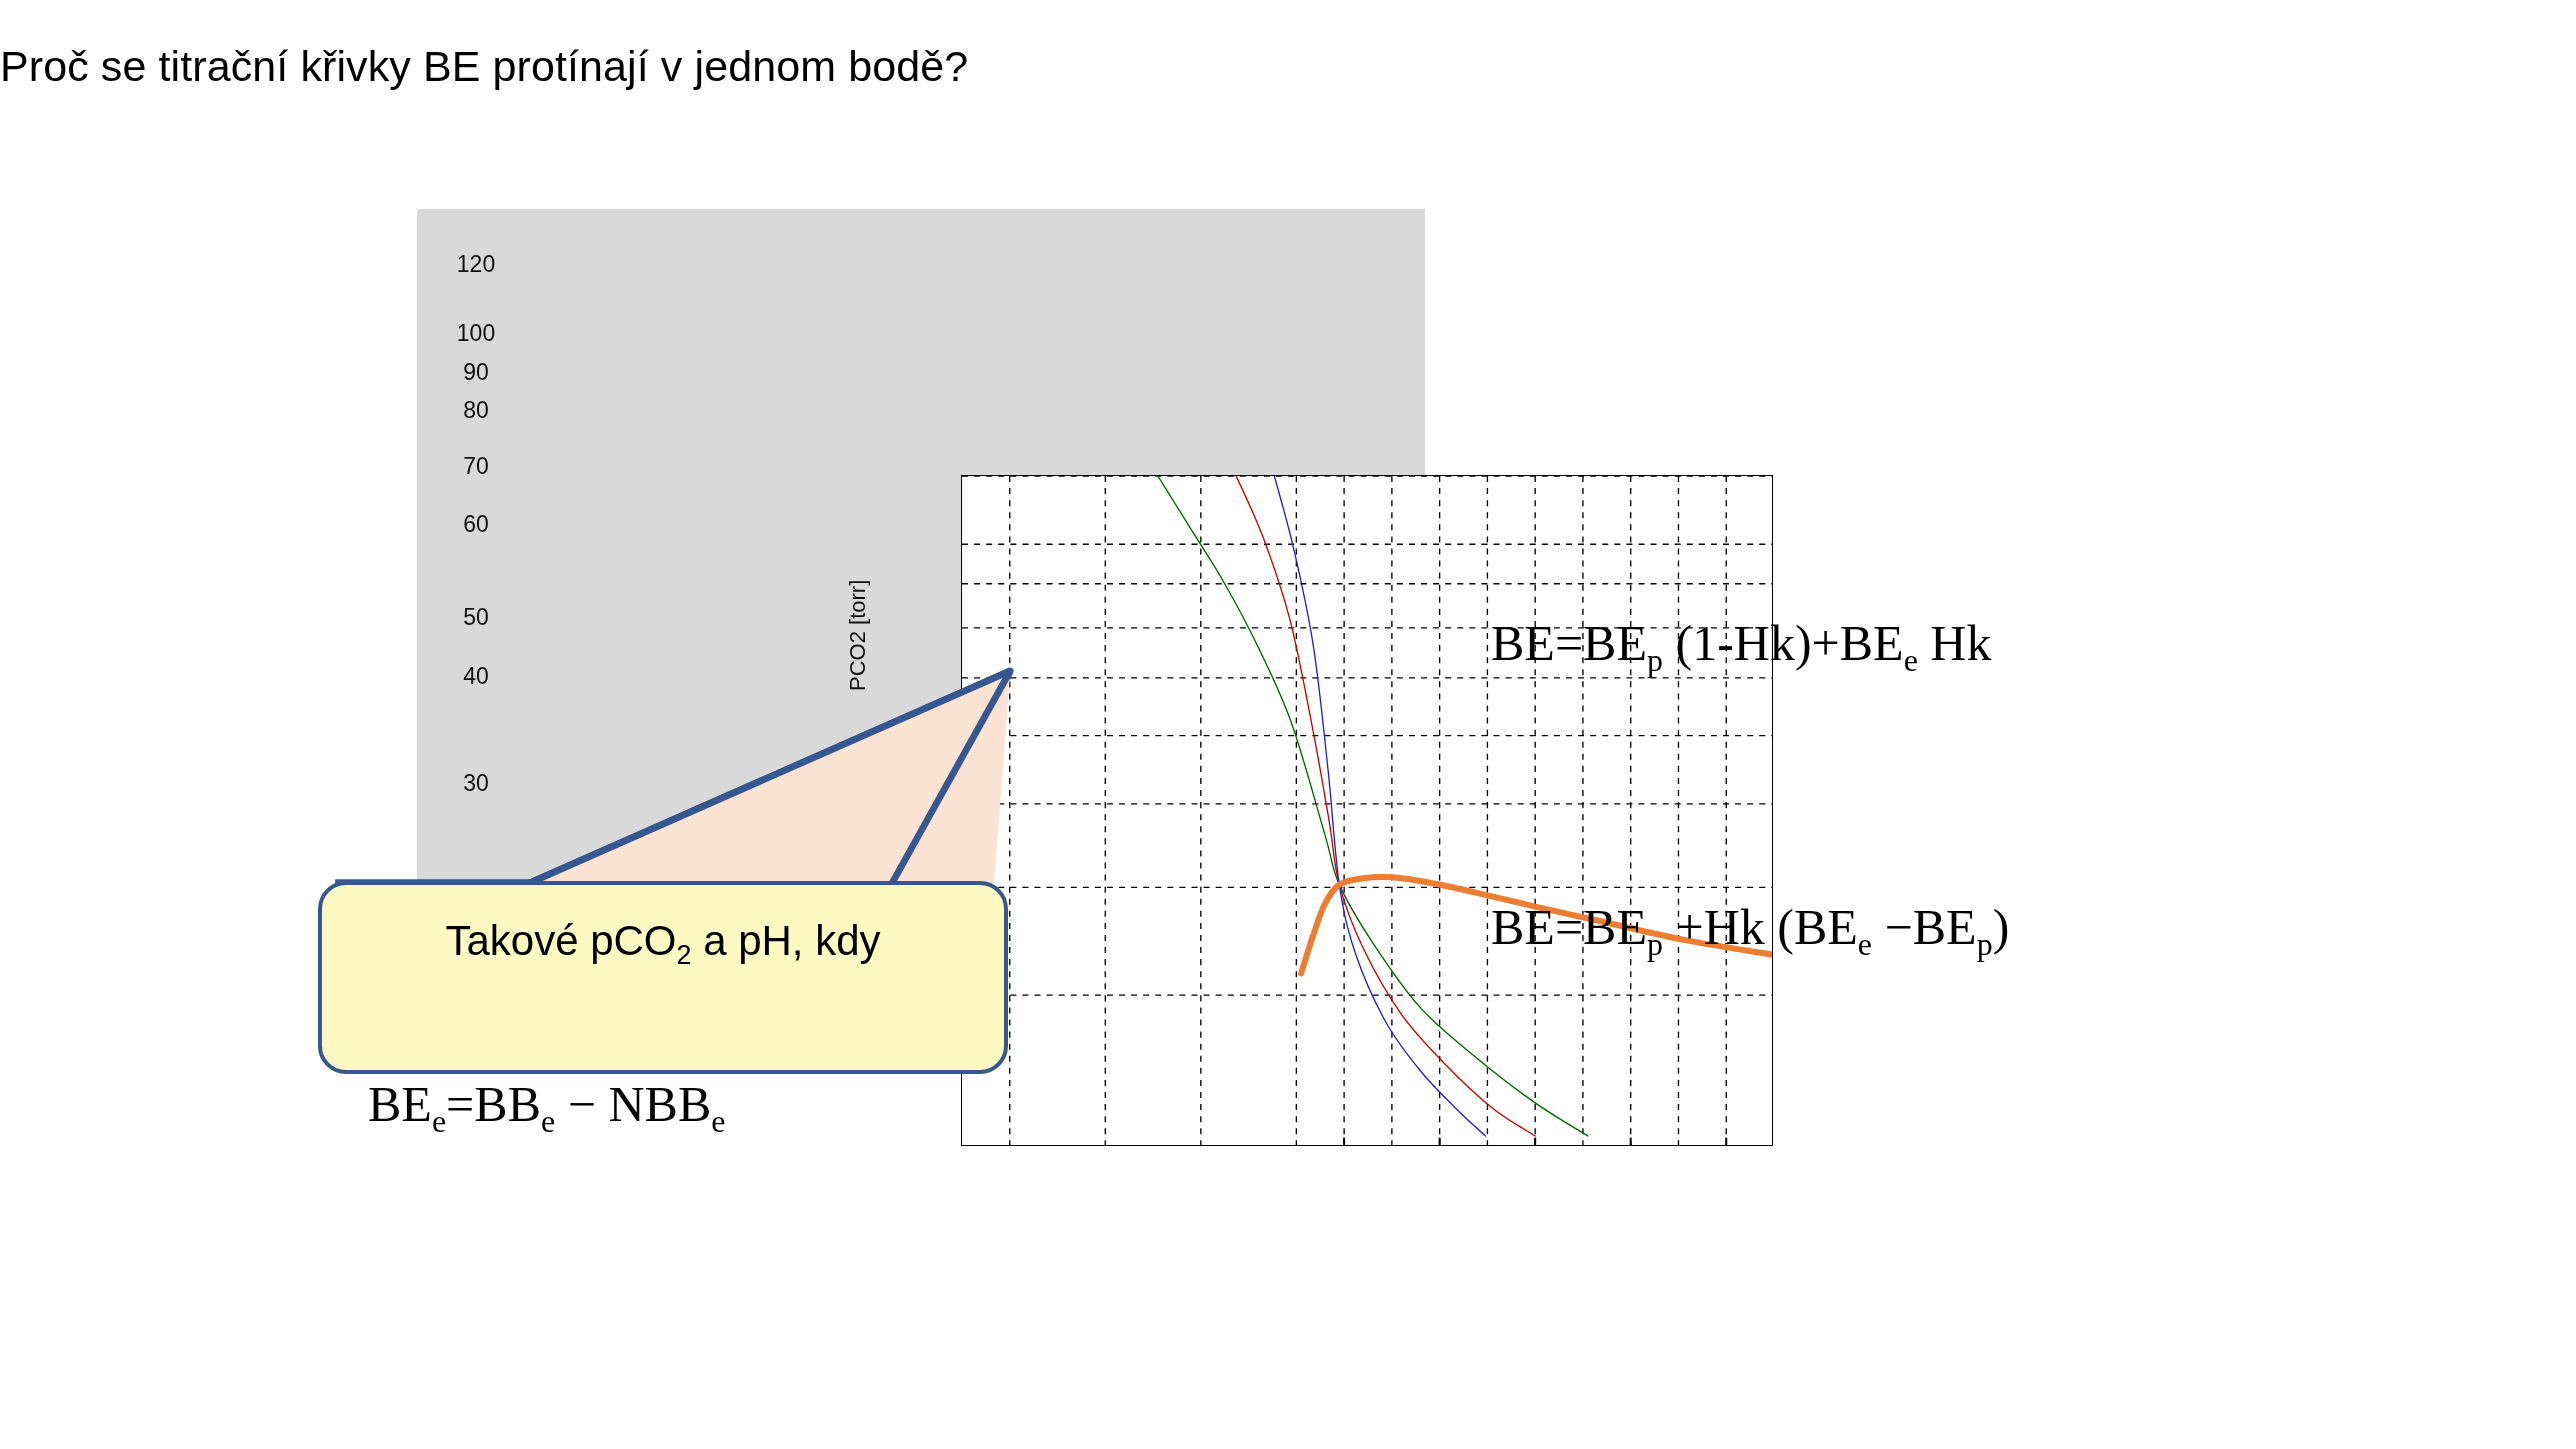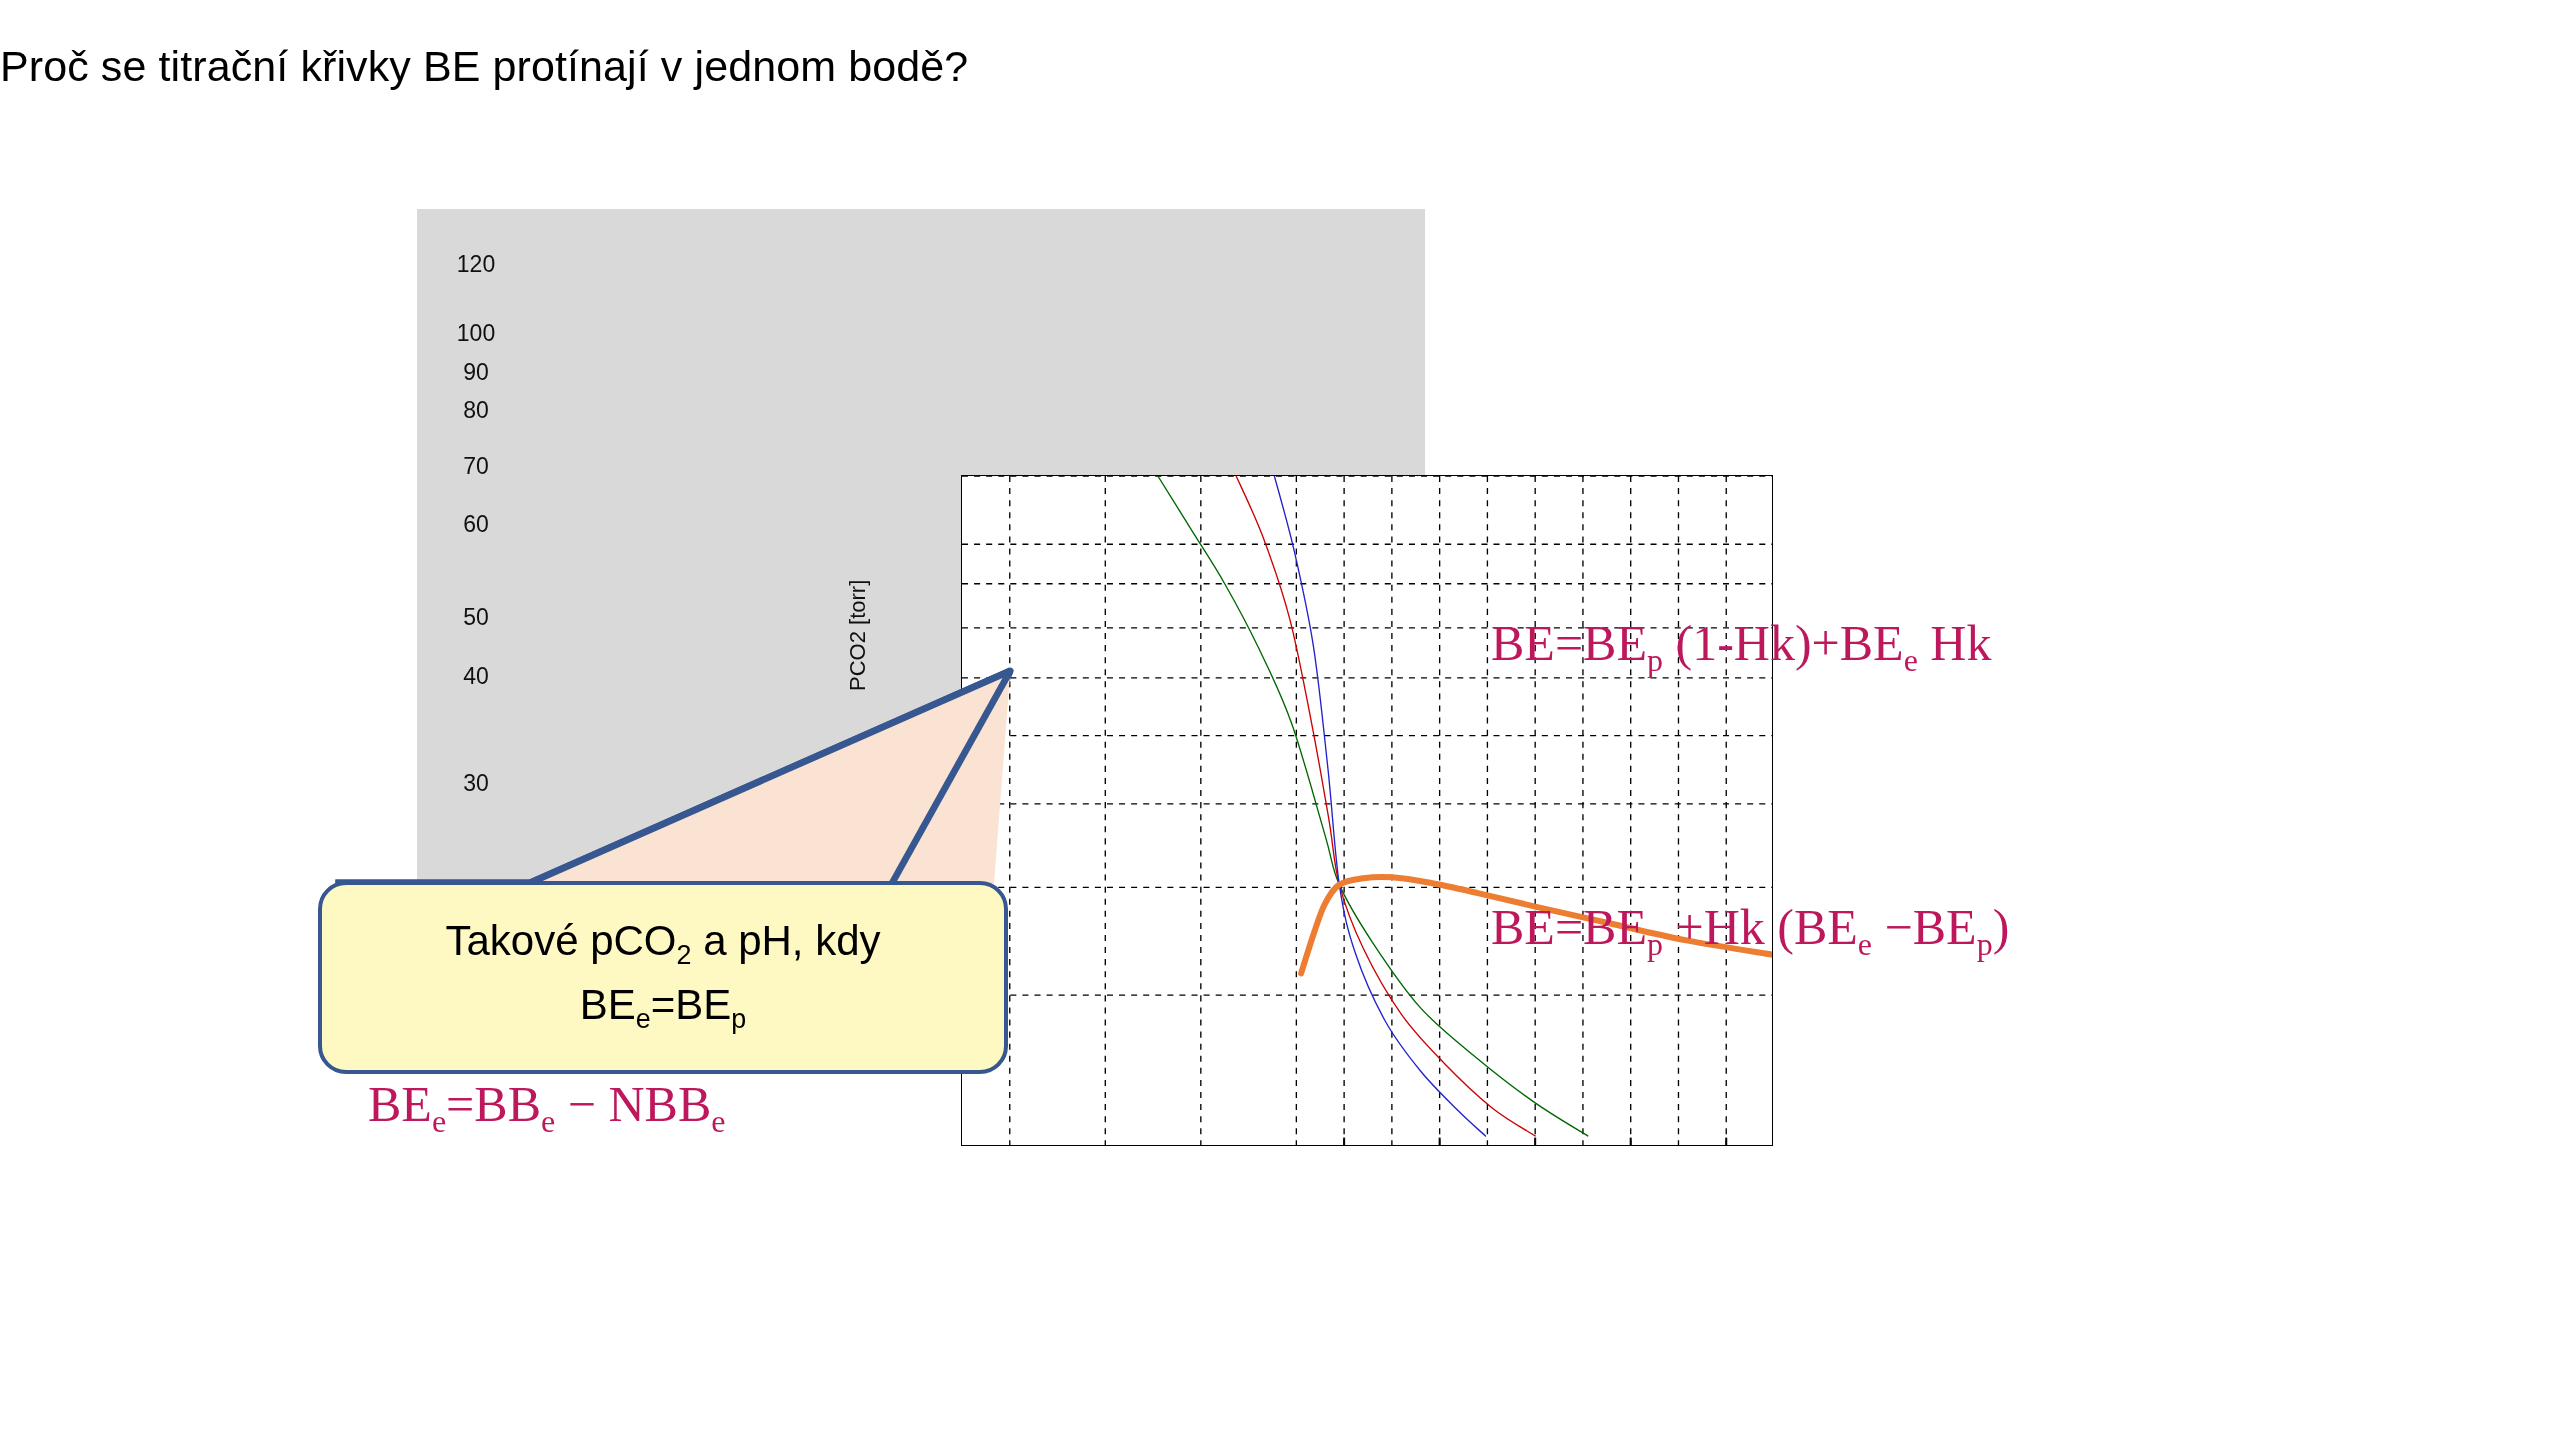--- a/index.html
+++ b/index.html
@@ -139,21 +139,21 @@
     height: 1449px;
     pointer-events: none;
     z-index: 30;
   }
 
   
   .equation {
     position: absolute;
     font-family: "Liberation Serif", serif;
     font-size: 50px;
-    color: #be185d;
+    color: #000000;
     white-space: nowrap;
   }
   .equation .sb { font-size: 0.64em; vertical-align: sub; }
   #eq-right-1 { left: 1491px; top: 614px; }
   #eq-right-2 { left: 1491px; top: 898px; }
   #eq-bottom  { left: 368px;  top: 1075px; z-index: 10; }
 </style>
 </head>
 <body>
 
@@ -233,21 +233,20 @@
   <polyline points="1506,1000 790,1316" fill="none" stroke="#36578f" stroke-width="10" stroke-linejoin="round"></polyline>
   <polyline points="790,1316 500,1316" fill="none" stroke="#36578f" stroke-width="10" stroke-linejoin="round"></polyline>
   <polyline points="1506,1000 1330,1316" fill="none" stroke="#36578f" stroke-width="10" stroke-linejoin="round"></polyline>
   <polygon points="1506,1000 790,1316 500,1316 500,1340 1480,1340" fill="#fbe3d4" stroke="none" opacity="1"></polygon>
   <polyline points="1506,1000 790,1316 500,1316" fill="none" stroke="#36578f" stroke-width="10" stroke-linejoin="round"></polyline>
   <polyline points="1506,1000 1330,1316" fill="none" stroke="#36578f" stroke-width="10" stroke-linejoin="round"></polyline>
 </svg>
 
 <div id="callout">
   <div id="callout-text"><span>Takové pCO</span><span class="sub">2</span><span> a pH, kdy</span></div>
-  <div id="callout-line2"><span>BE</span><span class="sub">e</span><span>=BE</span><span class="sub">p</span></div>
 </div>
 
 <div id="eq-right-1" class="equation"><span>BE=BE</span><span class="sb">p</span><span> (1-Hk)+BE</span><span class="sb">e</span><span> Hk</span></div>
 
 <div id="eq-right-2" class="equation"><span>BE=BE</span><span class="sb">p</span><span> +Hk (BE</span><span class="sb">e</span><span> −BE</span><span class="sb">p</span><span>)</span></div>
 
 <div id="eq-bottom" class="equation"><span>BE</span><span class="sb">e</span><span>=BB</span><span class="sb">e</span><span> − NBB</span><span class="sb">e</span></div>
 
 
 </body></html>

